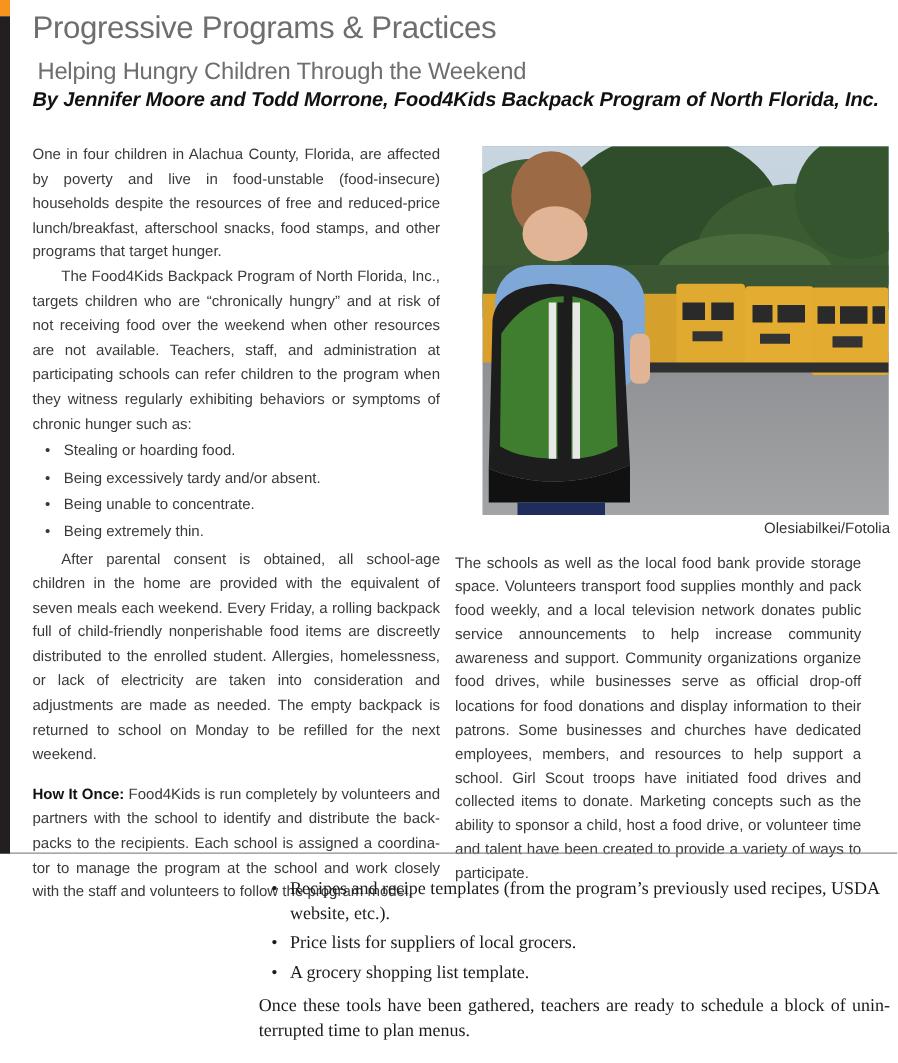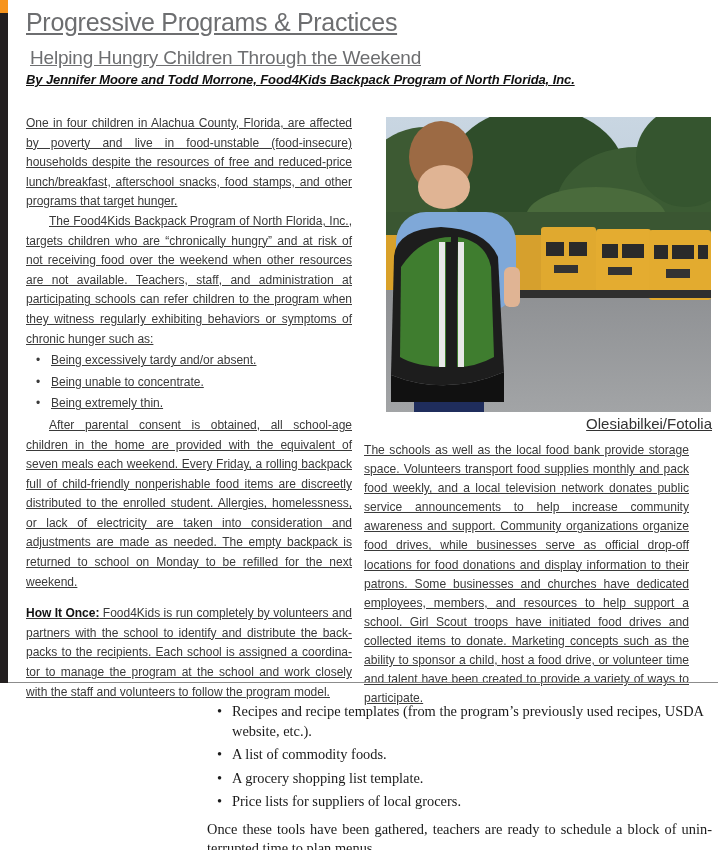--- a/index.html
+++ b/index.html
@@ -2,39 +2,39 @@
 <html><head>
   <meta charset="utf-8">
   <style>
     html, body { margin: 0; padding: 0; background: #ffffff; }
     body { width: 718px; height: 850px; position: relative; overflow: hidden; }
 
     .accent-orange { position: absolute; left: 0; top: 0; width: 8px; height: 13px; background: #f7941d; }
     .accent-dark { position: absolute; left: 0; top: 13px; width: 8px; height: 670px; background: #231f20; }
     .divider { position: absolute; left: 8px; top: 682px; width: 710px; height: 1px; background: #8c8c8c; }
 
-    .sans { font-family: "Liberation Sans", sans-serif; text-decoration: underline; }
+    .sans { font-family: "Liberation Sans", sans-serif; }
     .serif { font-family: "Liberation Serif", serif; }
 
     .title { position: absolute; left: 26px; top: 8px; font-size: 25px; color: #6d6e70; letter-spacing: -0.3px; white-space: nowrap; }
     .subtitle { position: absolute; left: 26px; top: 43px; font-size: 19px; color: #6d6e70; letter-spacing: -0.2px; white-space: nowrap; }
-    .byline { position: absolute; left: 26px; top: 72px; font-size: 13px; font-weight: bold; font-style: italic; color: #111; white-space: nowrap; letter-spacing: -0.1px; }
+    .byline { position: absolute; left: 26px; top: 72px; font-size: 16px; font-weight: bold; font-style: italic; color: #111; white-space: nowrap; letter-spacing: -0.1px; }
 
     .col-left { position: absolute; left: 26px; top: 114px; width: 326px; font-size: 12px; line-height: 19.6px; color: #3a3a3a; text-align: justify; }
     .col-left p { margin: 0; }
     .col-left p.indent { text-indent: 23px; }
     .col-left ul { margin: 2px 0 2px 0; padding-left: 0; list-style: none; }
     .col-left li { position: relative; padding-left: 25px; margin-bottom: 2px; text-align: left; }
     .col-left li::before { content: "\2022"; position: absolute; left: 10px; top: 0; color: #3a3a3a; }
     .col-left p.gap { margin-top: 12px; }
     .col-left b { color: #111; }
 
     .photo { position: absolute; left: 386px; top: 117px; width: 325px; height: 295px; overflow: hidden; background: #9fb3c6; }
     .photo svg { display: block; }
-    .photo-credit { position: absolute; right: 6px; top: 415px; font-size: 15px; color: #333; white-space: nowrap; }
+    .photo-credit { position: absolute; right: 6px; top: 415px; font-size: 12px; color: #333; white-space: nowrap; }
 
     .col-right { position: absolute; left: 364px; top: 441px; width: 325px; font-size: 12.1px; line-height: 19.1px; color: #3a3a3a; text-align: justify; }
     .col-right p { margin: 0; }
 
     .bottom { position: absolute; left: 207px; top: 702px; width: 505px; font-size: 14.4px; line-height: 19.5px; color: #1a1a1a; }
     .bottom ul { margin: 0; padding: 0; list-style: none; }
     .bottom li { position: relative; padding-left: 25px; margin-bottom: 4px; }
     .bottom li::before { content: "\2022"; position: absolute; left: 10px; top: 0; }
     .bottom p { margin: 8px 0 0 0; text-align: justify; }
   </style>
@@ -45,20 +45,21 @@
 <div class="accent-dark"></div>
 
 <h1 class="title sans" style="margin:0;font-weight:normal;">Progressive Programs &amp; Practices</h1>
 <h2 class="subtitle sans" style="margin:4px;font-weight:normal;">Helping Hungry Children Through the Weekend</h2>
 <div class="byline sans">By Jennifer Moore and Todd Morrone, Food4Kids Backpack Program of North Florida, Inc.</div>
 
 <div class="col-left sans">
   <p>One in four children in Alachua County, Florida, are affected by poverty and live in food-unstable (food-insecure) households despite the resources of free and reduced-price lunch/break­fast, afterschool snacks, food stamps, and other programs that target hunger.</p>
   <p class="indent">The Food4Kids Backpack Program of North Florida, Inc., targets children who are “chronically hungry” and at risk of not receiving food over the weekend when other resources are not available. Teachers, staff, and administration at participating schools can refer children to the program when they witness regularly exhibiting behaviors or symptoms of chronic hunger such as:</p>
   <ul>
+    <li>Stealing or hoarding food.</li>
     <li>Being excessively tardy and/or absent.</li>
     <li>Being unable to concentrate.</li>
     <li>Being extremely thin.</li>
   </ul>
   <p class="indent">After parental consent is obtained, all school-age children in the home are provided with the equivalent of seven meals each weekend. Every Friday, a rolling backpack full of child-friendly nonperishable food items are discreetly distributed to the enrolled student. Allergies, homelessness, or lack of electric­ity are taken into consideration and adjustments are made as needed. The empty backpack is returned to school on Monday to be refilled for the next weekend.</p>
   <p class="gap"><b>How It Once:</b><span> Food4Kids is run completely by volunteers and partners with the school to identify and distribute the back­packs to the recipients. Each school is assigned a coordina­tor to manage the program at the school and work closely with the staff and volunteers to follow the program model.</span></p>
 </div>
 
 <div class="photo" title="Boy with green backpack looking at parked yellow school buses">
   <svg width="325" height="295" viewBox="0 0 325 295" xmlns="http://www.w3.org/2000/svg">
@@ -119,18 +120,17 @@
 
 <div class="col-right sans">
   <p>The schools as well as the local food bank provide storage space. Volunteers transport food supplies monthly and pack food weekly, and a local television network donates public ser­vice announcements to help increase community awareness and support. Community organizations organize food drives, while businesses serve as official drop-off locations for food donations and display information to their patrons. Some busi­nesses and churches have dedicated employees, members, and resources to help support a school. Girl Scout troops have initiated food drives and collected items to donate. Marketing concepts such as the ability to sponsor a child, host a food drive, or volunteer time and talent have been created to pro­vide a variety of ways to participate.</p>
 </div>
 
 <div class="divider"></div>
 
 <div class="bottom serif">
   <ul>
     <li>Recipes and recipe templates (from the program’s previously used recipes, USDA website, etc.).</li>
-    <li>A list of commodity foods.</li>
+    <li>Price lists for suppliers of local grocers.</li>
     <li>A grocery shopping list template.</li>
-    <li>Price lists for suppliers of local grocers.</li>
   </ul>
   <p>Once these tools have been gathered, teachers are ready to schedule a block of unin­terrupted time to plan menus.</p>
 </div>
 
 </body></html>

